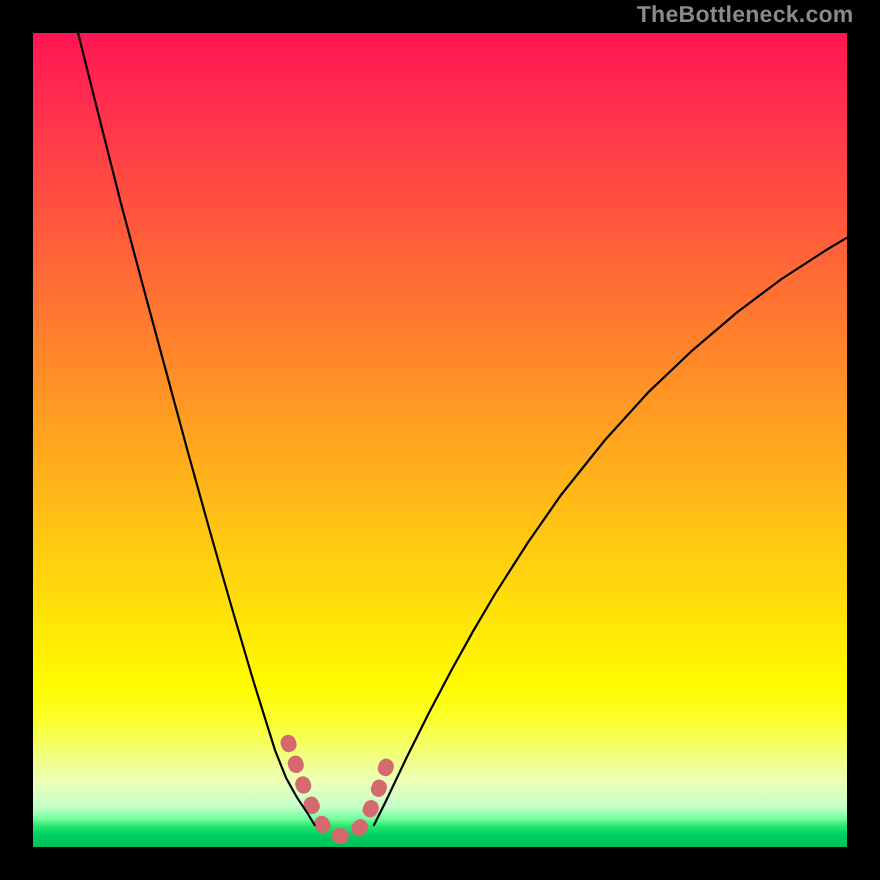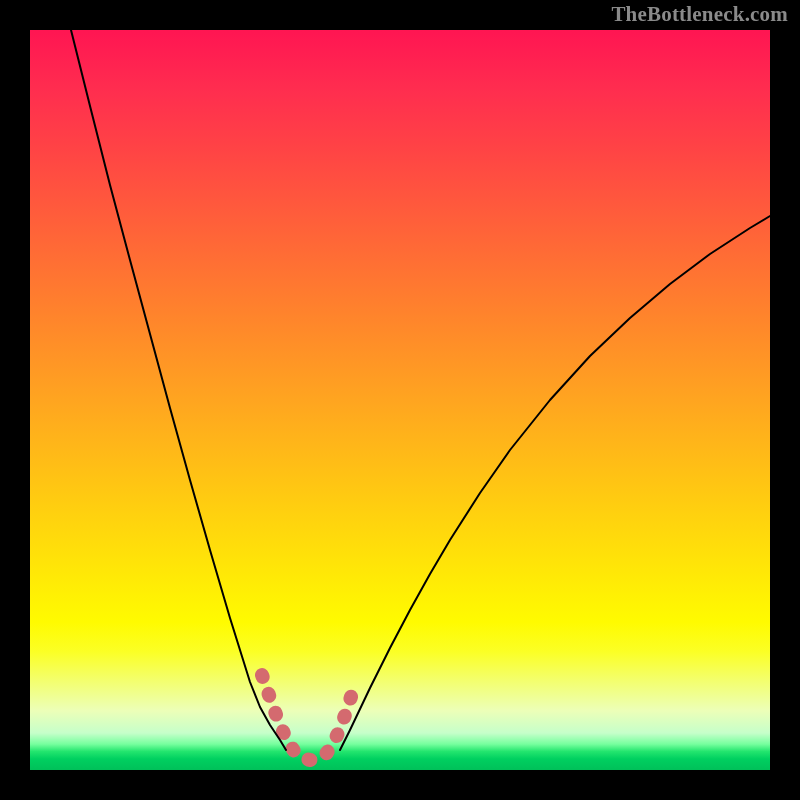--- a/index.html
+++ b/index.html
@@ -43,22 +43,22 @@
       #c6ffca 95%,
       #76ff9e 96.5%,
       #23e56e 97.5%,
       #00d060 98.5%,
       #00c059 100%
     );
   }
   .watermark {
     position: absolute;
     top: 2px;
-    right: 12px;
-    font-family: Liberation Serif, serif;
+    right: 24px;
+    font-family: Liberation Sans, sans-serif;
     font-size: 21px;
     font-weight: 600;
     color: #8a8a8a;
     letter-spacing: 0.2px;
     user-select: none;
   }
   svg.curve-layer {
     position: absolute;
     left: 30px;
     top: 30px;

